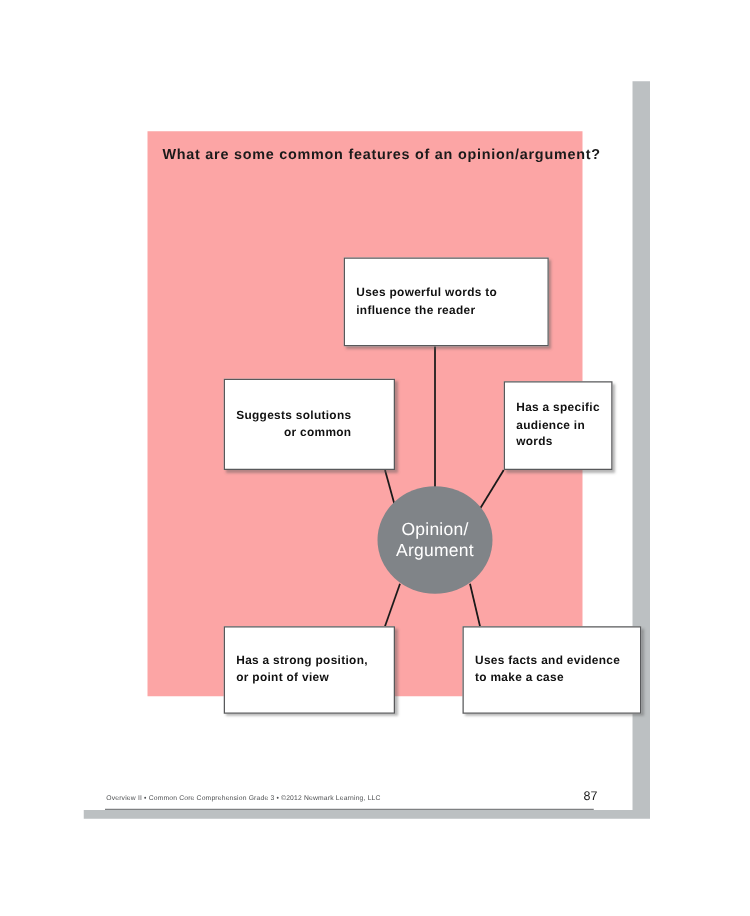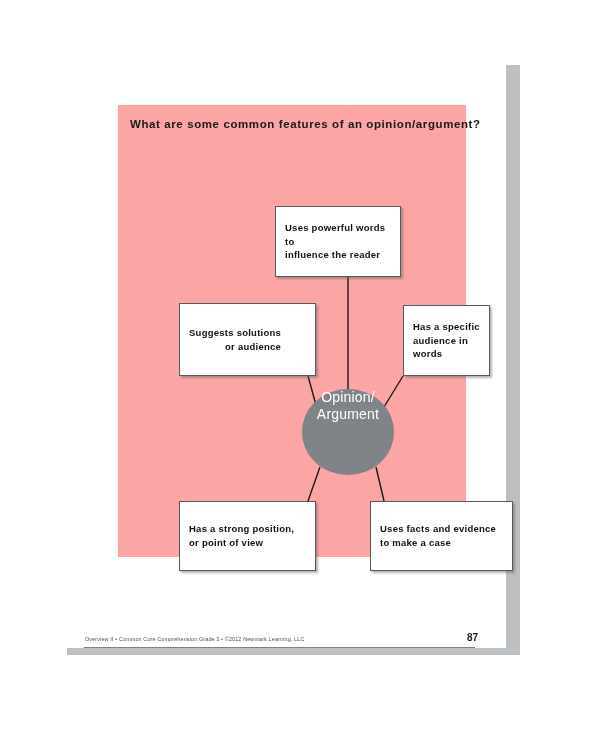--- a/index.html
+++ b/index.html
@@ -75,39 +75,39 @@
   }
   .node-text {
     font-size: 9.5px;
     font-weight: bold;
     line-height: 1.45;
     color: #111111;
     padding: 0 9px;
     letter-spacing: 0.25px;
   }
 
-  #node-top     { left: 157px; top: 101px; width: 126px; height: 71px; }
+  #node-top     { left: 157px; top: 101px; width: 164px; height: 71px; }
   #node-left    { left: 61px;  top: 198px; width: 137px; height: 73px; text-align: right; }
   #node-right   { left: 285px; top: 200px; width: 87px; height: 71px; }
   #node-bottomleft  { left: 61px;  top: 396px; width: 137px; height: 70px; }
   #node-bottomright { left: 252px; top: 396px; width: 143px; height: 70px; }
 
   
   #center-node {
     position: absolute;
     left: 184px;
     top: 284px;
     width: 92px;
     height: 86px;
     border-radius: 50%;
     background: #808488;
     display: flex;
     flex-direction: column;
     align-items: center;
-    justify-content: flex-start;
+    justify-content: center;
   }
   #center-node .center-line {
     color: #ffffff;
     font-size: 14px;
     line-height: 1.18;
     letter-spacing: 0.2px;
     white-space: nowrap;
   }
 
   
@@ -126,21 +126,21 @@
     font-size: 5.4px;
     color: #4d4f51;
     letter-spacing: 0.15px;
     white-space: nowrap;
   }
   #page-number {
     position: absolute;
     right: 28px;
     top: 574px;
     font-size: 10px;
-    font-weight: bold;
+    font-weight: normal;
     color: #1a1a1a;
   }
 </style>
 </head>
 <body>
 
 <div id="page-shadow"></div>
 
 <div id="page-sheet">
 
@@ -159,21 +159,21 @@
     <div class="node-box" id="node-top">
       <div class="node-text">
         <span>Uses powerful words to</span><br>
         <span>influence the reader</span>
       </div>
     </div>
 
     <div class="node-box" id="node-left">
       <div class="node-text">
         <span>Suggests solutions</span><br>
-        <span>or audience</span>
+        <span>or common</span>
       </div>
     </div>
 
     <div class="node-box" id="node-right">
       <div class="node-text">
         <span>Has a specific</span><br>
         <span>audience in words</span>
       </div>
     </div>
 

